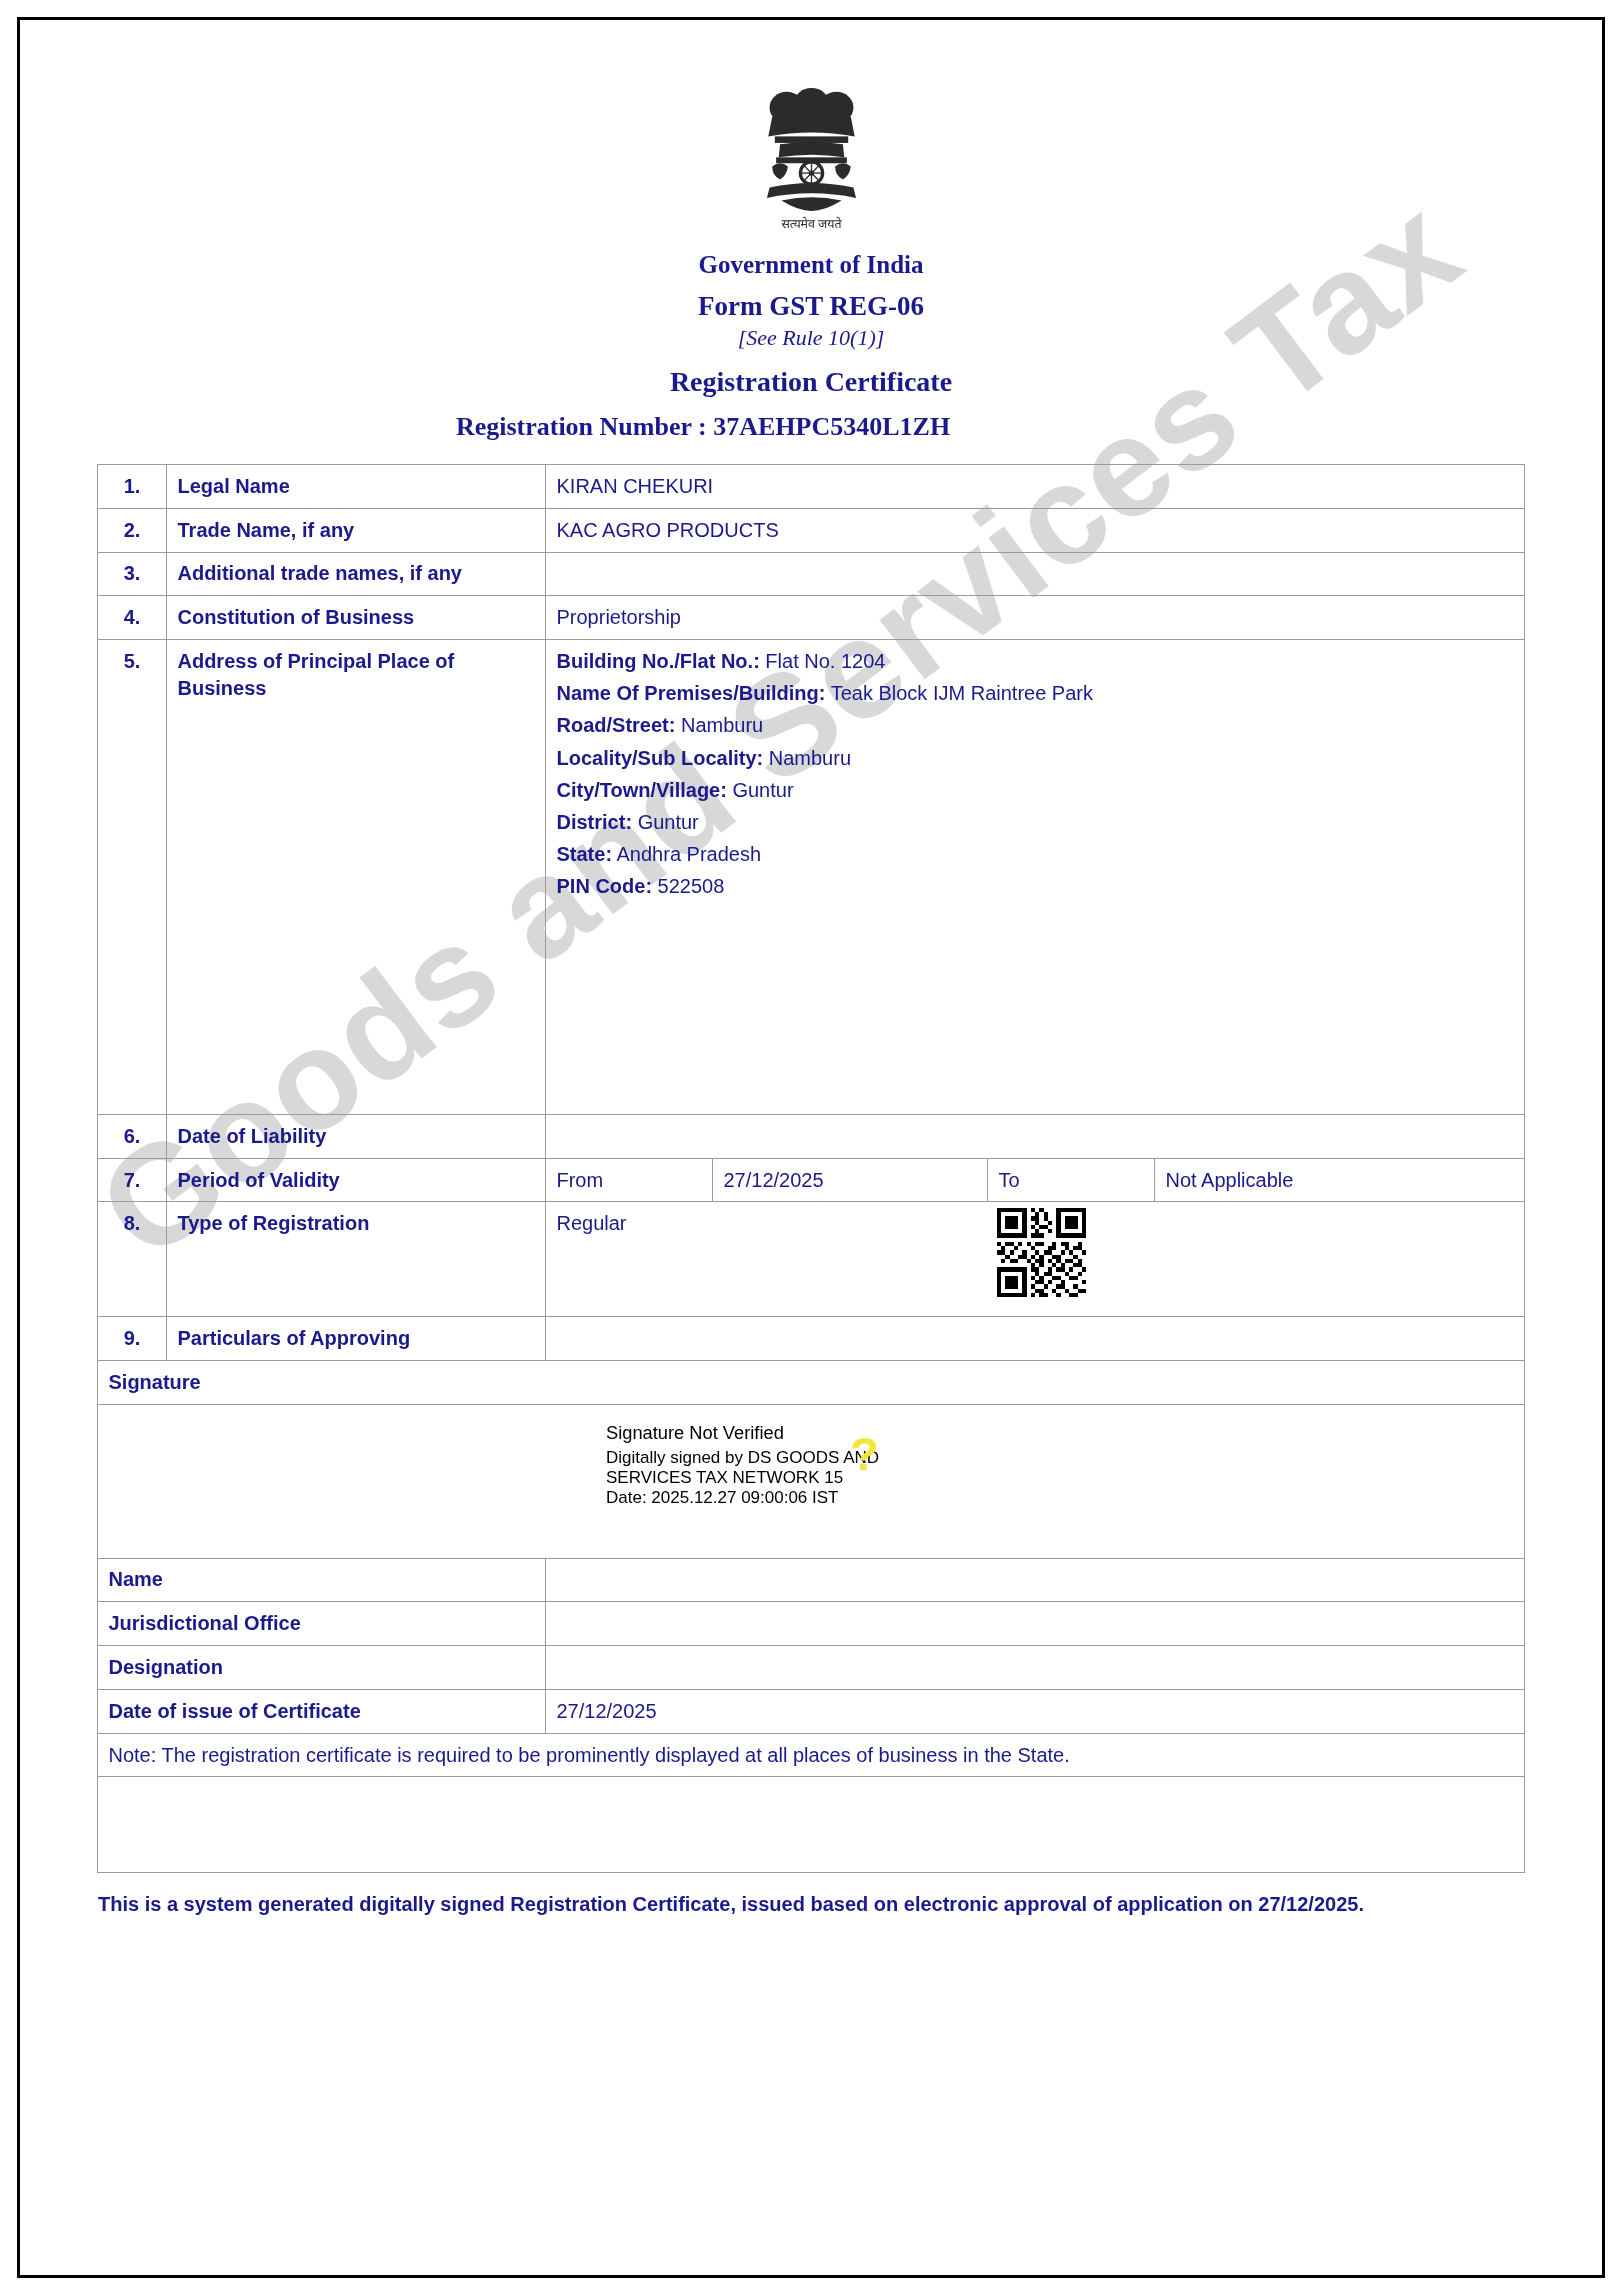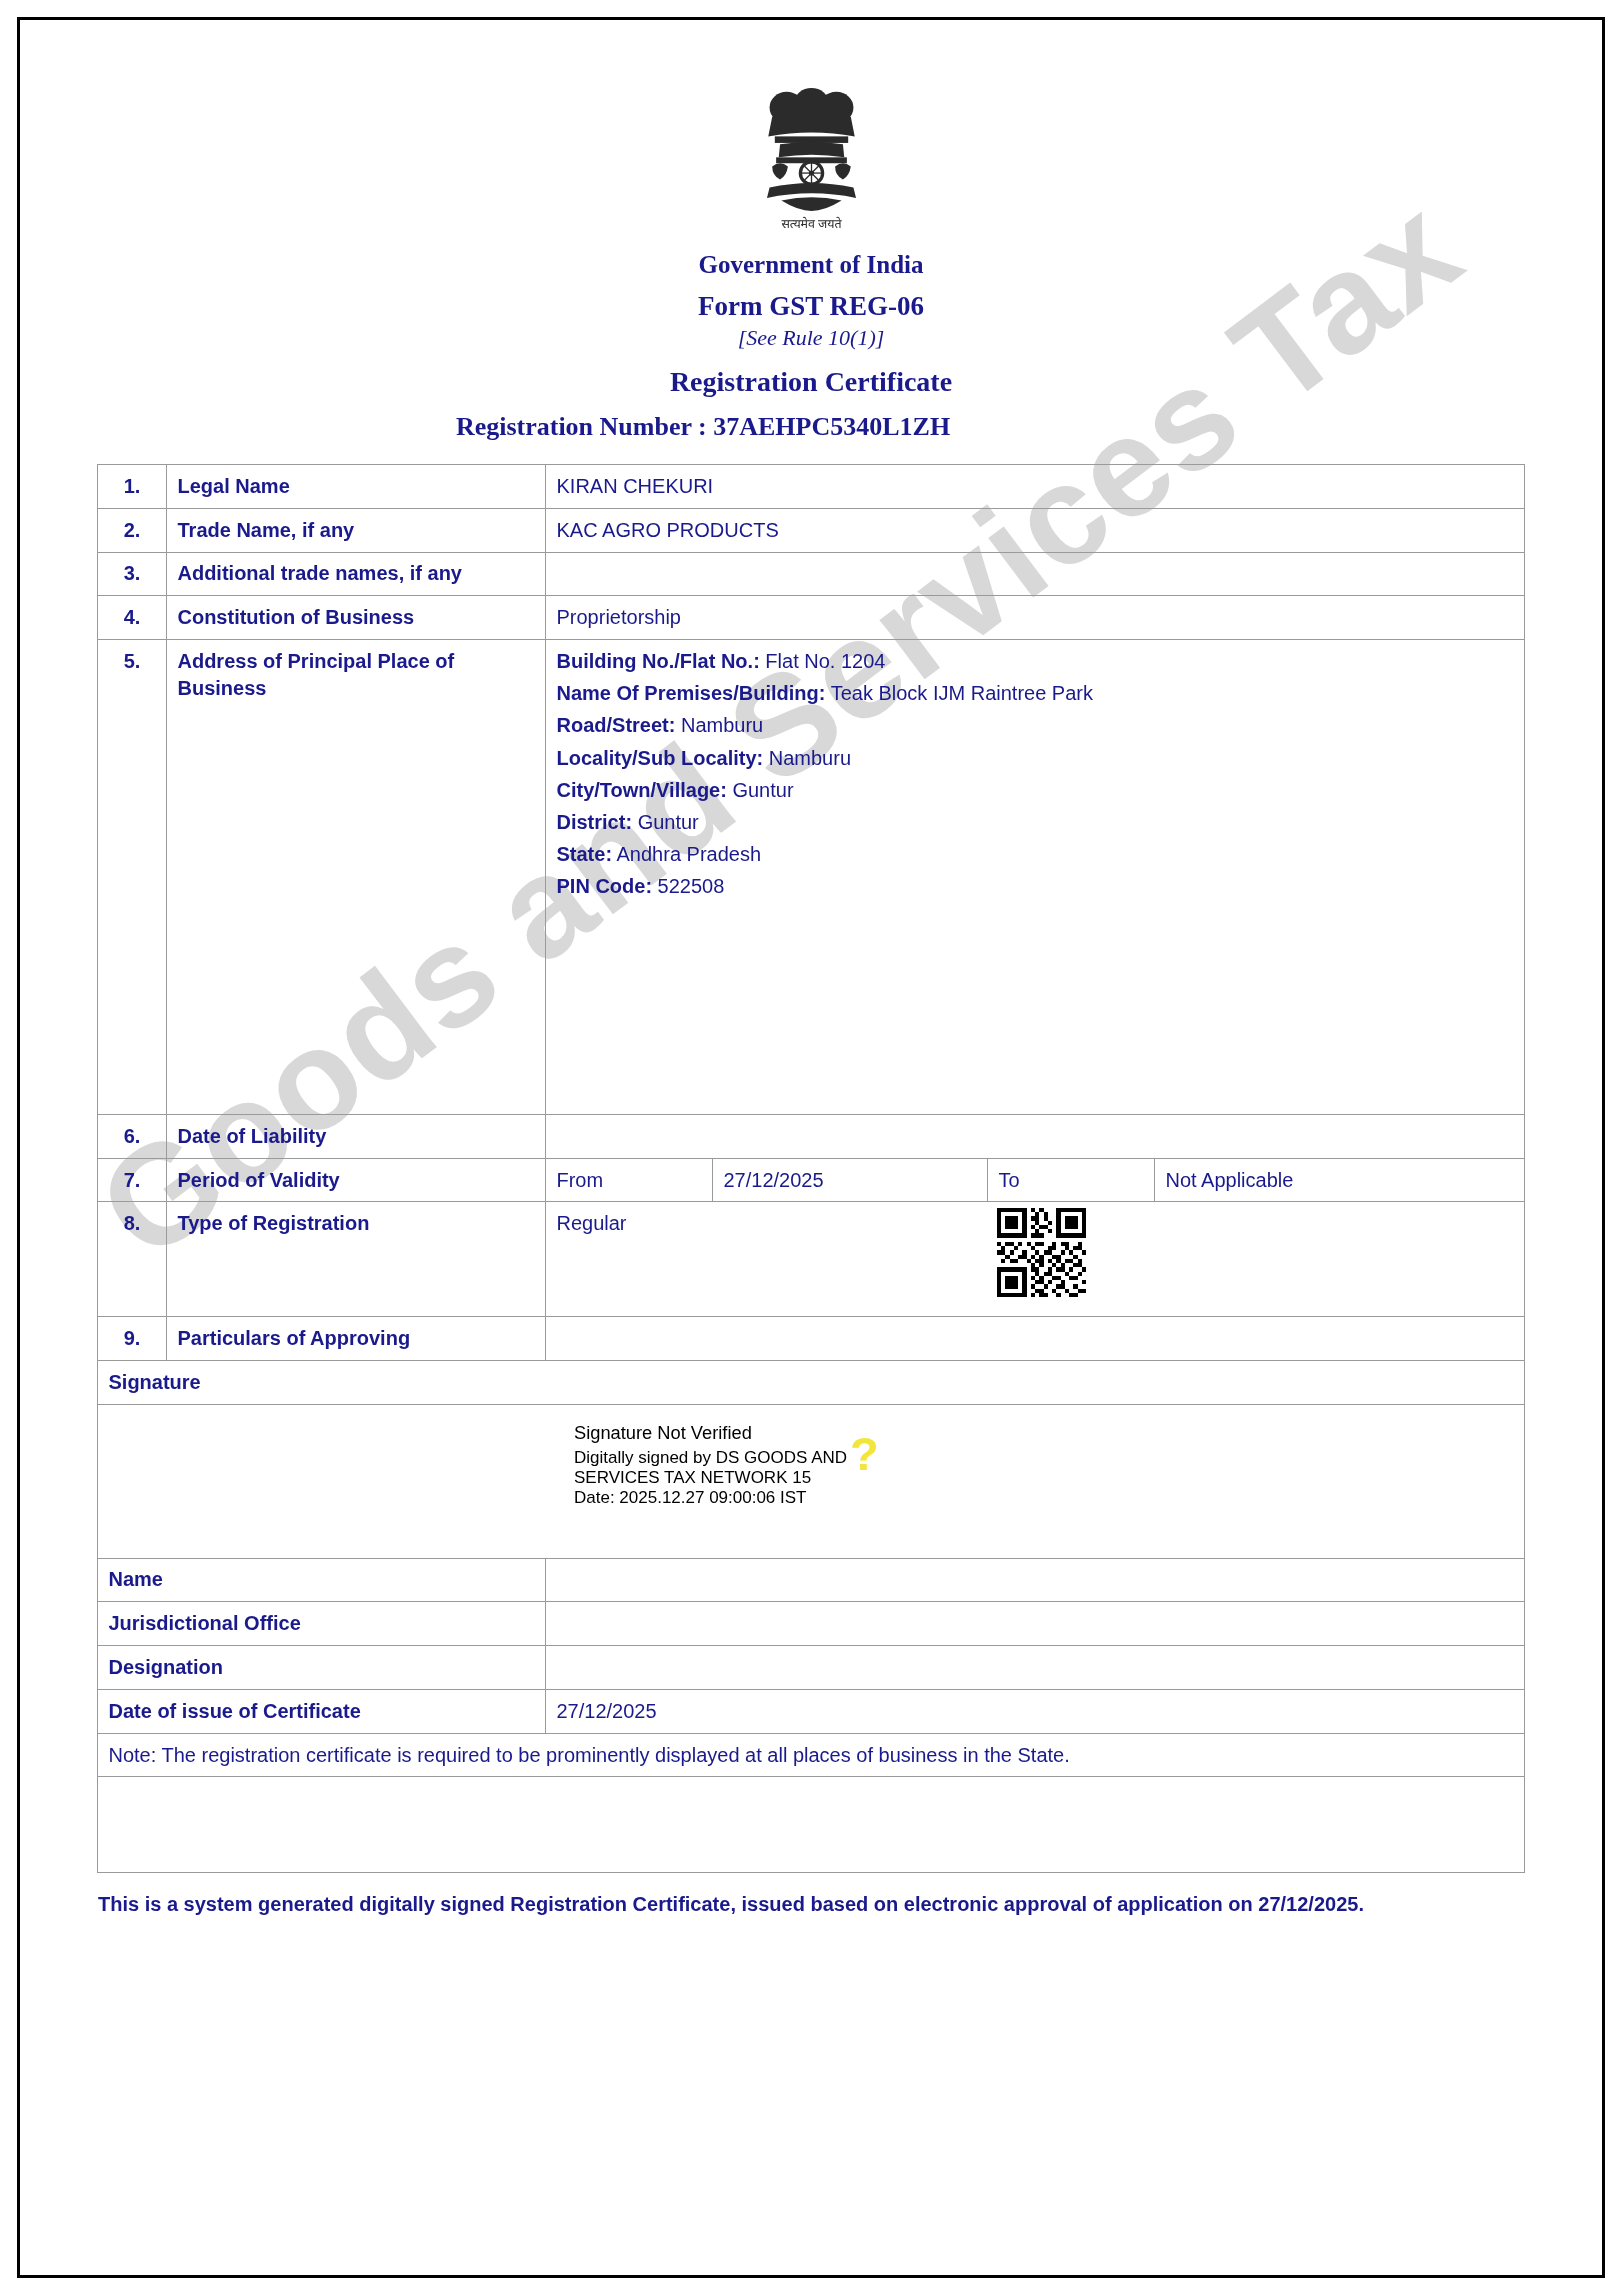--- a/index.html
+++ b/index.html
@@ -160,21 +160,21 @@
   }
   .sig-head {
     font-weight: bold;
   }
   .sig-block {
     height: 137px;
     position: relative;
   }
   .sig-text {
     position: absolute;
-    left: 476px;
+    left: 508px;
     top: 17px;
     color: #000000;
     font-size: 17px;
     line-height: 1.18;
   }
   .sig-text .l1 { font-size: 18.3px; margin-bottom: 4.6px; }
   .sig-qmark {
     position: absolute;
     left: 752px;
     top: 25px;

